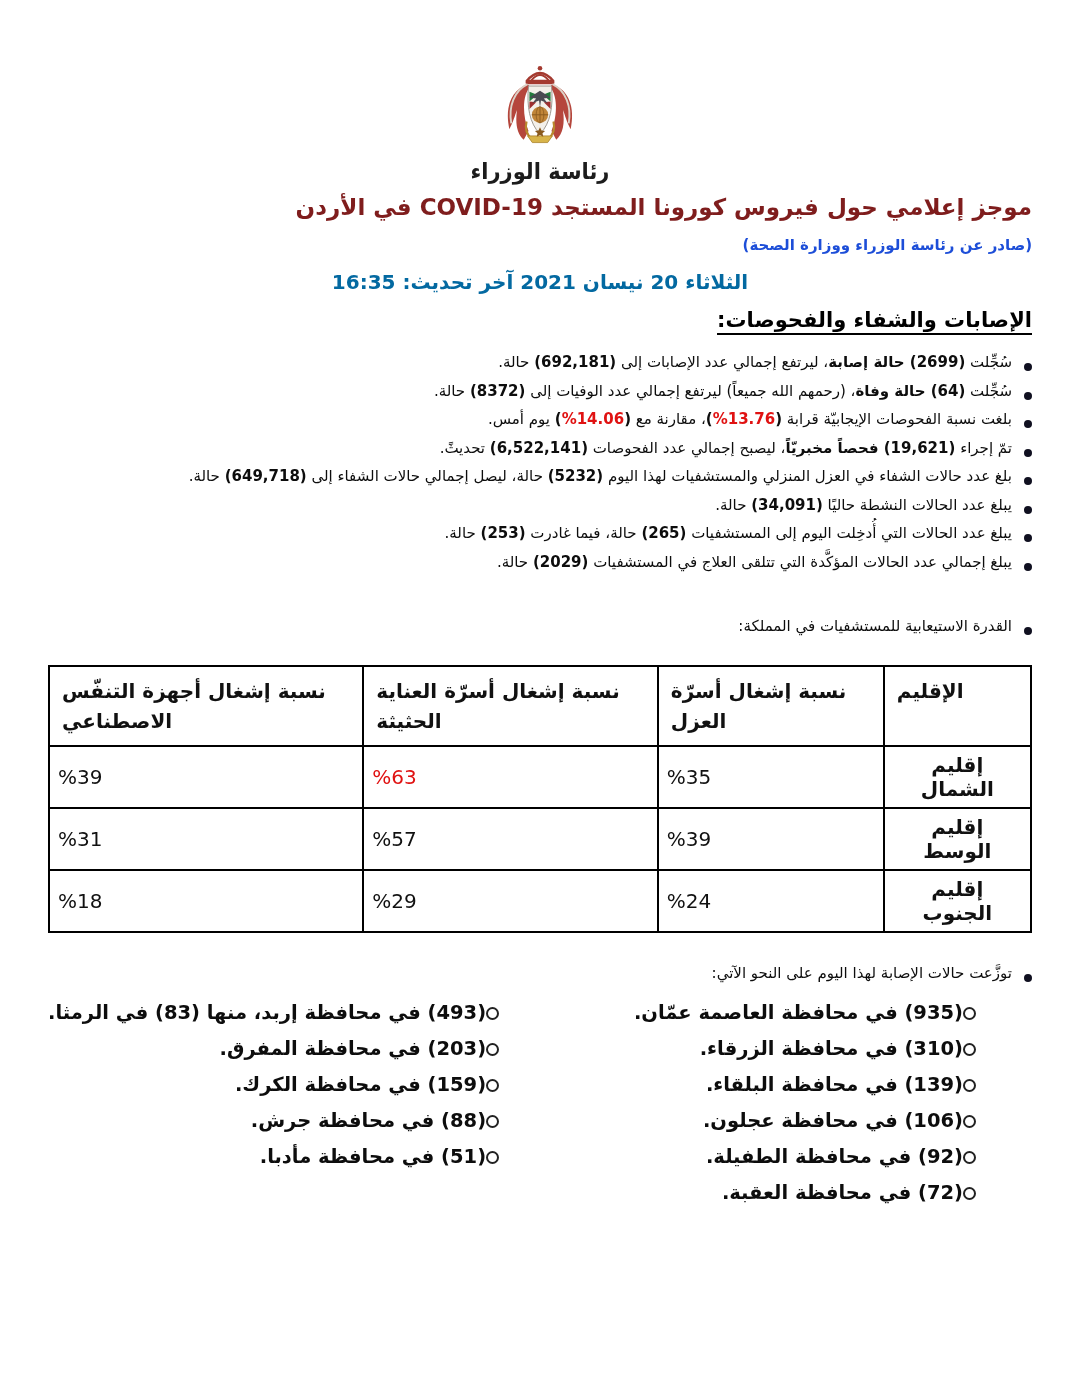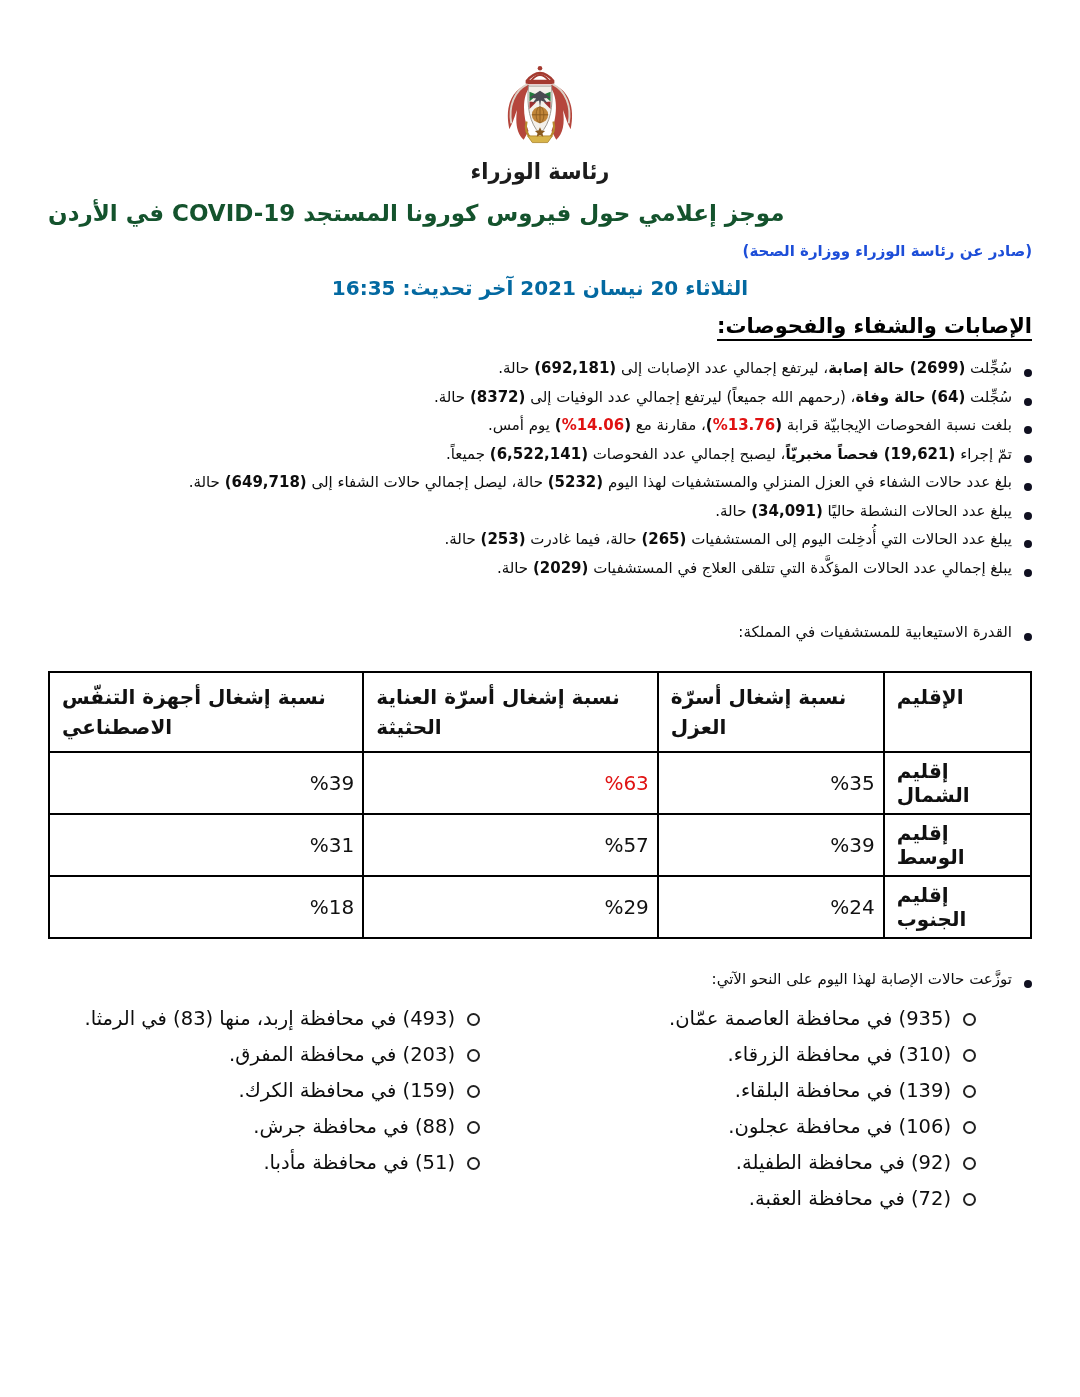--- a/index.html
+++ b/index.html
@@ -11,22 +11,22 @@
   .page{padding:64px 48px 0 48px;}
 
   
   .crest-wrap{text-align:center;}
   .crest-wrap svg{display:inline-block;}
   .crest-caption{
     font-size:21px;font-weight:bold;color:#1c1c1c;
     margin-top:0;letter-spacing:-1px;transform:scaleY(1.06);
   }
   .doc-title{
-    text-align:left;color:#14532d;font-size:23px;font-weight:bold;
-    margin-top:14px;line-height:1.35;
+    text-align:right;color:#7f1d1d;font-size:23px;font-weight:bold;
+    margin-top:8px;line-height:1.35;
   }
   .doc-subtitle{
     text-align:right;color:#1d4ed8;font-size:15px;font-weight:bold;
     margin-top:13px;
   }
   .date-line{
     text-align:center;color:#0369a1;font-size:20px;font-weight:bold;margin-top:16px;
   }
   .section-heading{
     color:#000;font-size:21px;font-weight:bold;margin-top:14px;
@@ -49,32 +49,32 @@
 
   
   table.cap{
     width:100%;border-collapse:collapse;margin-top:24px;direction:rtl;
     font-size:20px;
   }
   table.cap th,table.cap td{border:2px solid #000;}
   table.cap th{
     font-weight:bold;text-align:left;padding:9px 12px;line-height:1.5;vertical-align:top;
   }
-  table.cap td.region{font-weight:bold;text-align:left;padding:6px 12px;}
-  table.cap td.val{text-align:right;direction:ltr;padding:6px 8px;}
+  table.cap td.region{font-weight:bold;text-align:center;padding:6px 12px;}
+  table.cap td.val{text-align:left;direction:ltr;padding:6px 8px;}
 
   
   .dist-cols{display:flex;direction:rtl;margin-top:2px;}
   .dist-col{flex:1 1 50%;}
   .dist-col.right{padding-right:56px;}
   .dist-col.left{padding-right:64px;}
   ul.circ{list-style:none;margin:6px 0 0 0;padding:0;}
   ul.circ li{
-    display:flex;align-items:flex-start;gap:12px;
-    font-size:19.5px;font-weight:normal;line-height:1.85;color:#0d0d0d;
+    display:flex;align-items:flex-start;
+    font-size:19.5px;font-weight:bold;line-height:1.85;color:#0d0d0d;
     white-space:nowrap;
   }
   .ring{
     flex:0 0 auto;width:9px;height:9px;border-radius:50%;
     border:2px solid #222;background:transparent;margin-top:12px;
   }
 </style>
 </head>
 <body>
 
@@ -127,21 +127,21 @@
       <li>
     <span class="dot"></span>
     <span class="btext"><span>سُجِّلت </span><span class="b">(64) حالة وفاة</span><span>، (رحمهم الله جميعاً) ليرتفع إجمالي عدد الوفيات إلى </span><span class="b">(8372)</span><span> حالة.</span></span>
   </li>
       <li>
     <span class="dot"></span>
     <span class="btext"><span>بلغت نسبة الفحوصات الإيجابيّة قرابة </span><span class="b">(</span><span class="b red" dir="ltr">%13.76</span><span class="b">)</span><span>، مقارنة مع </span><span class="b">(</span><span class="b red" dir="ltr">%14.06</span><span class="b">)</span><span> يوم أمس.</span></span>
   </li>
       <li>
     <span class="dot"></span>
-    <span class="btext"><span>تمّ إجراء </span><span class="b">(19,621) فحصاً مخبريّاً</span><span>، ليصبح إجمالي عدد الفحوصات </span><span class="b">(6,522,141)</span><span> جميعاً.</span></span>
+    <span class="btext"><span>تمّ إجراء </span><span class="b">(19,621) فحصاً مخبريّاً</span><span>، ليصبح إجمالي عدد الفحوصات </span><span class="b">(6,522,141)</span><span> تحديثً.</span></span>
   </li>
       <li>
     <span class="dot"></span>
     <span class="btext"><span>بلغ عدد حالات الشفاء في العزل المنزلي والمستشفيات لهذا اليوم </span><span class="b">(5232)</span><span> حالة، ليصل إجمالي حالات الشفاء إلى </span><span class="b">(649,718)</span><span> حالة.</span></span>
   </li>
       <li>
     <span class="dot"></span>
     <span class="btext"><span>يبلغ عدد الحالات النشطة حاليًا </span><span class="b">(34,091)</span><span> حالة.</span></span>
   </li>
       <li>

